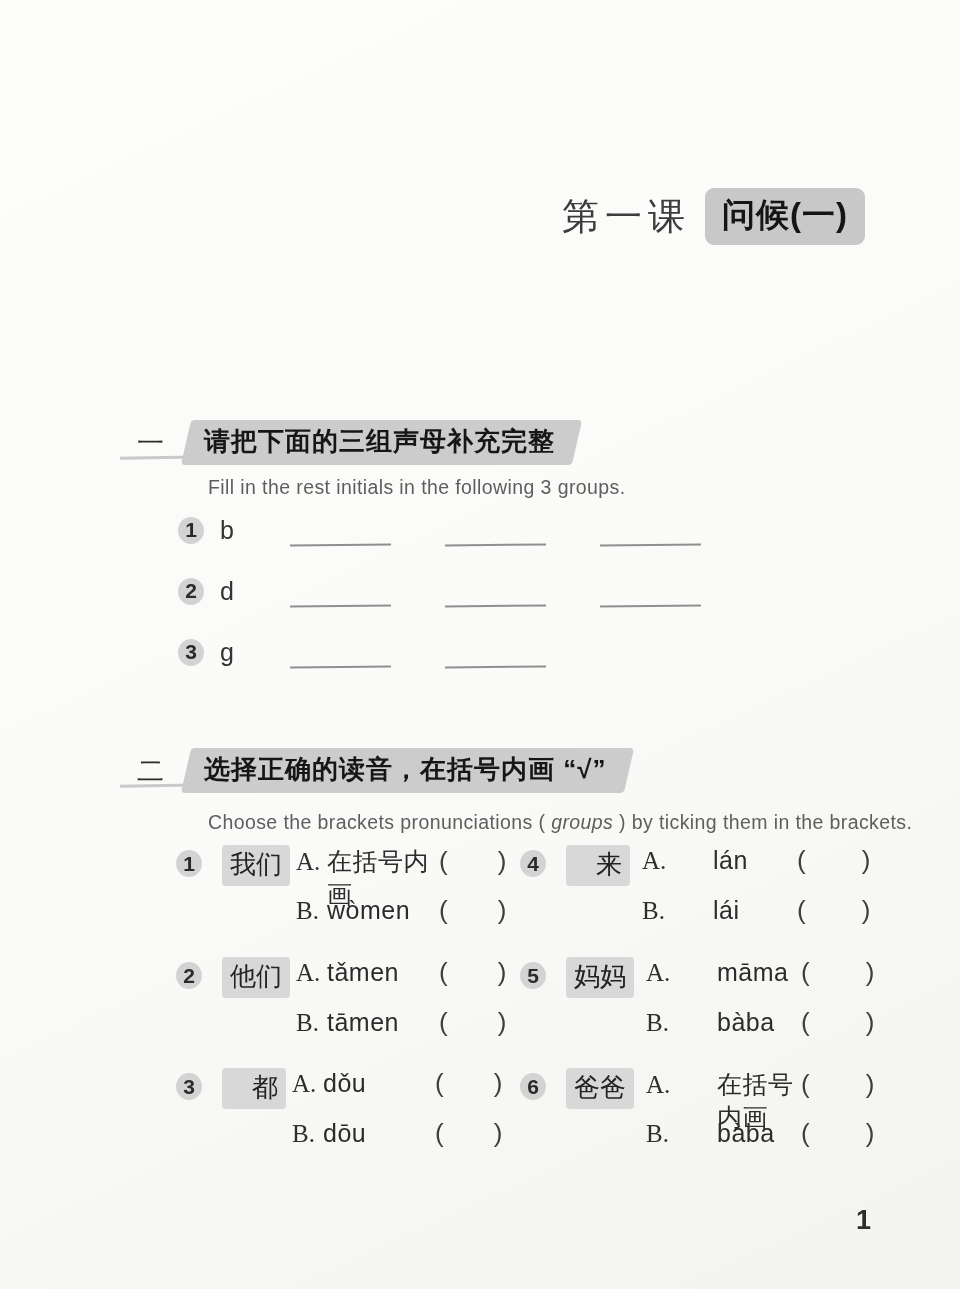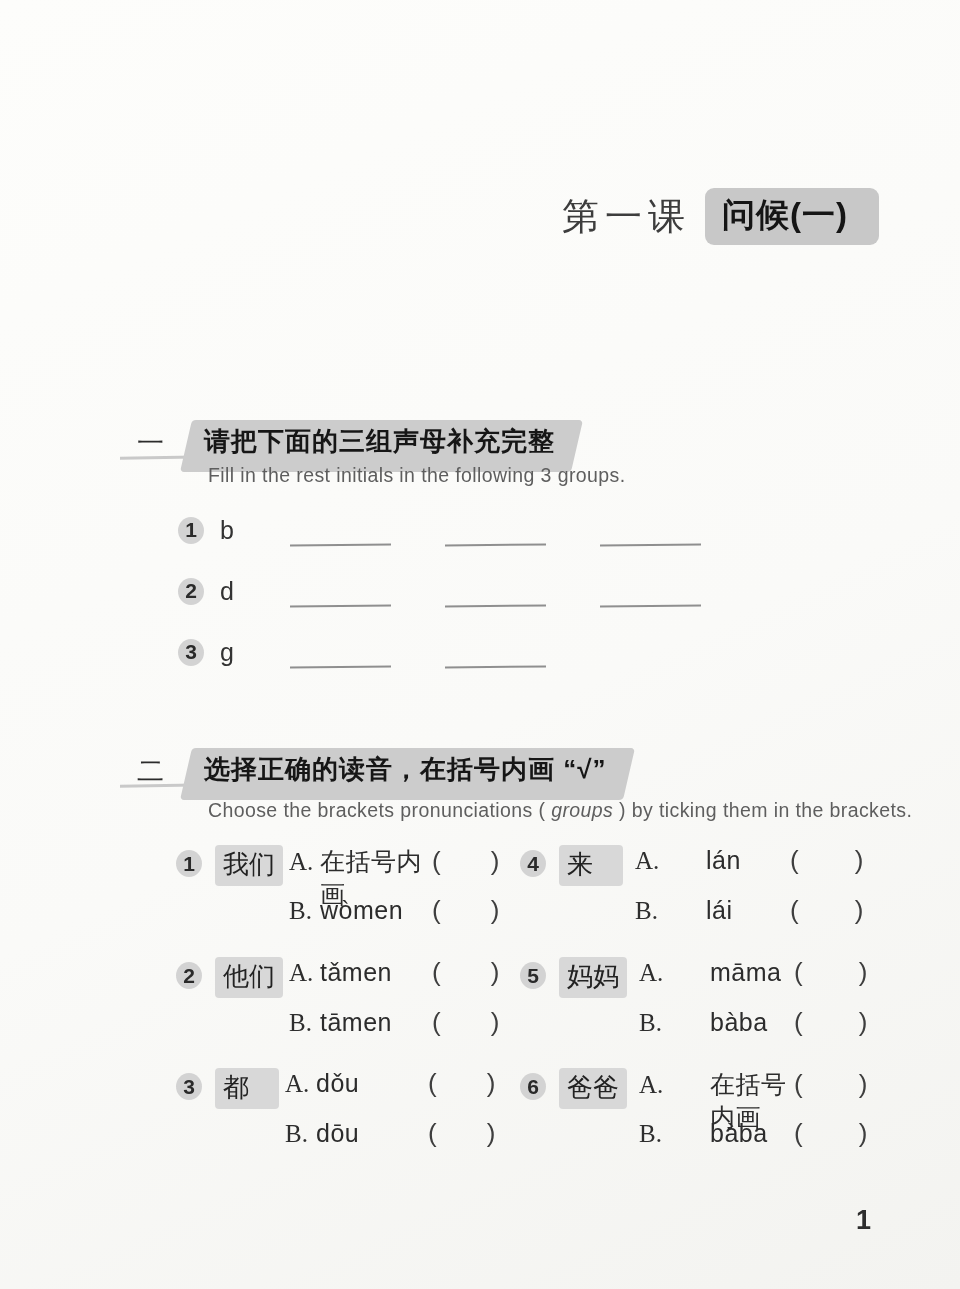--- a/index.html
+++ b/index.html
@@ -11,50 +11,50 @@
     background:linear-gradient(155deg,#fdfdfb 0%,#fafaf8 55%,#f3f3f0 100%);
     font-family:"Liberation Sans",sans-serif;
     color:#2f2f2f;
     overflow:hidden;
   }
 
   
   .lesson-row { position:absolute; top:188px; left:562px; display:flex; align-items:center; gap:14px; }
   .lesson-label { font-family:"Liberation Serif",serif; font-size:37px; color:#3d3d3d; letter-spacing:6px; white-space:nowrap; }
   .lesson-title-box {
-    background:#c8c8c8; border-radius:9px; padding:5px 31px 7px 17px;
+    background:#c8c8c8; border-radius:9px; padding:5px 17px 7px 17px;
     font-size:33px; font-weight:700; color:#151515; letter-spacing:1px; white-space:nowrap;
   }
 
   
   .main-title {
     position:absolute; top:301px; left:444px;
     font-family:"Liberation Serif",serif; font-size:47px; color:#474747; white-space:nowrap;
   }
 
   
   .section-header { position:absolute; left:120px; height:42px; }
   .sec-num { position:absolute; left:17px; top:3px; font-size:27px; color:#2b2b2b; }
   .sec-underline { position:absolute; left:0; top:34px; width:90px; height:3px; background:#c9c9c9; transform:rotate(-1deg); }
-  .sec-band { position:absolute; left:66px; top:-2px; padding:4px 22px 13px 18px; white-space:nowrap; }
+  .sec-band { position:absolute; left:66px; top:-2px; padding:4px 22px 6px 18px; white-space:nowrap; }
   .sec-band::before { content:""; position:absolute; inset:0; background:#cccccc; transform:skewX(-13deg); border-radius:4px; }
   .sec-heading { position:relative; font-size:26px; font-weight:700; color:#161616; letter-spacing:1px; }
-  .sec-sub { position:absolute; left:208px; font-size:19.5px; color:#5e5e5e; letter-spacing:.4px; white-space:nowrap; }
+  .sec-sub { position:absolute; left:208px; font-size:19.5px; color:#5e5e5e; letter-spacing:.4px; white-space:nowrap;margin-top:12px; }
   .sec-sub .it { font-style:italic; }
 
   
   .num-badge {
     width:26px; height:27px; flex:0 0 26px;
     background:#d3d3d3; border-radius:50%;
     display:flex; align-items:center; justify-content:center;
     font-size:21px; font-weight:700; color:#2a2a2a;
   }
   .word-hl {
-    margin-left:13px; background:#d8d8d8; border-radius:4px;
-    padding:2px 8px 4px 8px; min-width:64px; text-align:left;
+    margin-left:20px; background:#d8d8d8; border-radius:4px;
+    padding:2px 8px 4px 8px; min-width:64px; text-align:right;
     font-family:"Liberation Serif",serif; font-size:26px; color:#222; white-space:nowrap;
   }
 
   
   .fill-row { position:absolute; left:178px; display:flex; align-items:flex-end; height:38px; }
   .fill-row .num-badge { align-self:center; }
   .fill-letter { margin-left:16px; width:24px; font-size:25px; color:#333; align-self:center; }
   .blank { width:101px; height:1px; border-bottom:2px solid #8f8f8f; margin-bottom:3px; transform:rotate(-0.6deg); }
   .blank.b1 { margin-left:46px; } .blank.bn { margin-left:54px; }
 

